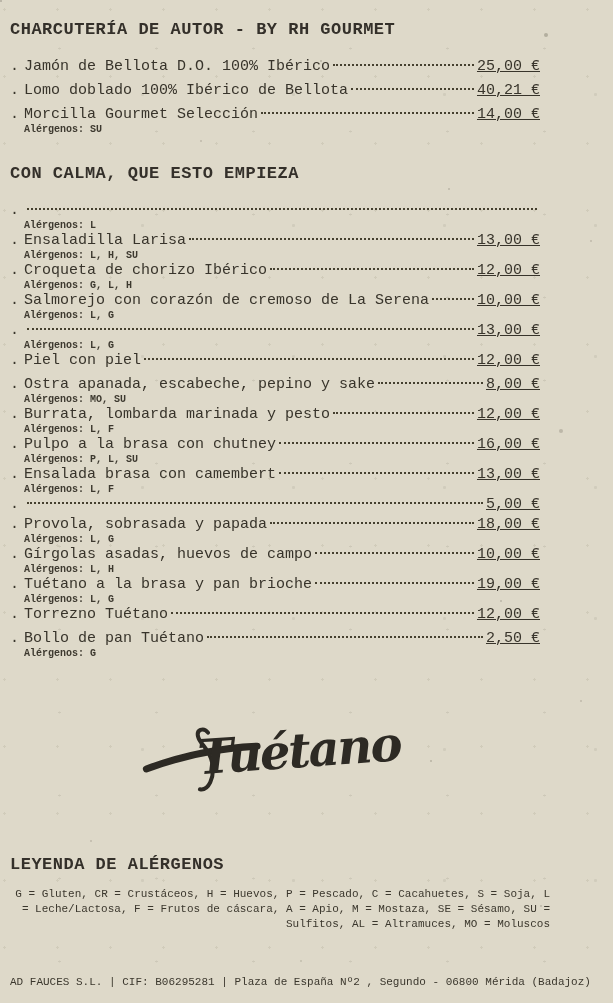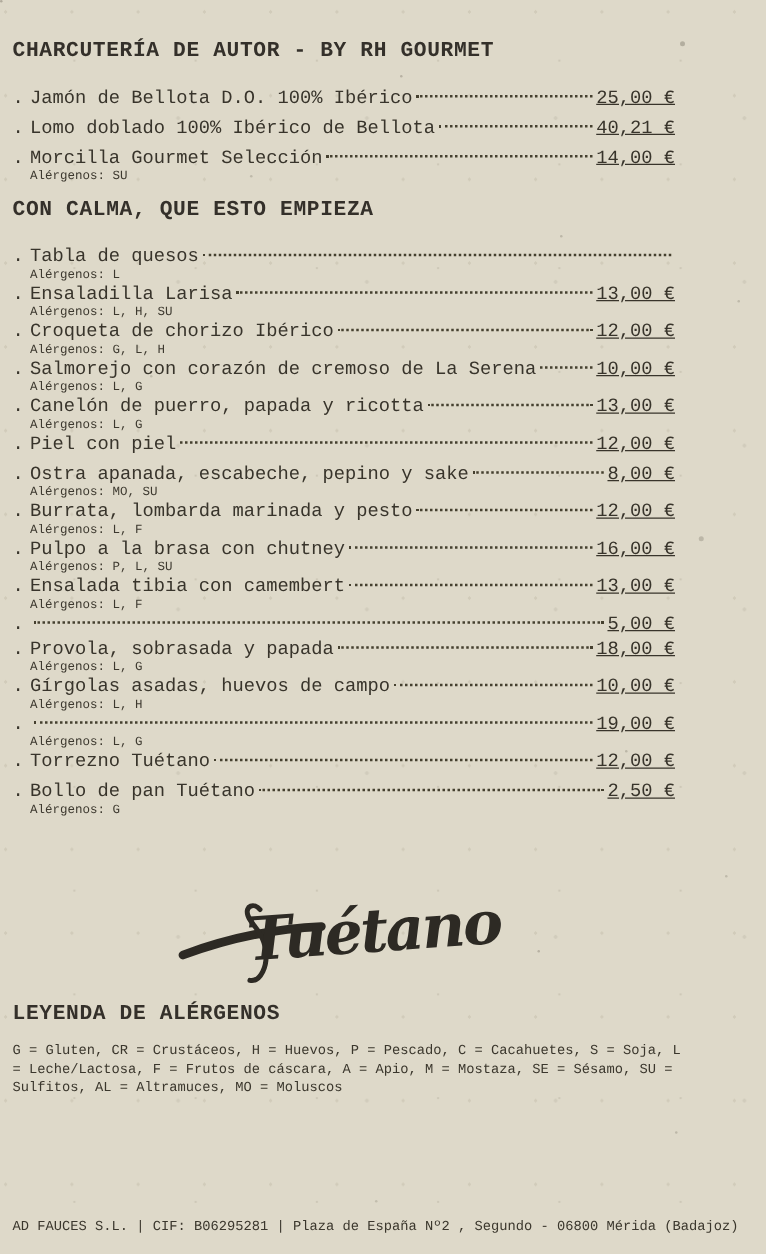--- a/index.html
+++ b/index.html
@@ -22,47 +22,47 @@
     background:rgba(70,64,52,.30);pointer-events:none;
     box-shadow: 320px 60px 0 rgba(70,64,52,.25), 545px 34px 0 1px rgba(70,64,52,.28),
       448px 188px 0 rgba(70,64,52,.22), 590px 240px 0 rgba(70,64,52,.2),
       120px 300px 0 rgba(70,64,52,.18), 560px 430px 0 1px rgba(70,64,52,.22),
       60px 520px 0 rgba(70,64,52,.2), 500px 600px 0 rgba(70,64,52,.22),
       430px 760px 0 rgba(70,64,52,.25), 580px 700px 0 rgba(70,64,52,.2),
       90px 840px 0 rgba(70,64,52,.2), 540px 905px 0 rgba(70,64,52,.22),
       300px 960px 0 rgba(70,64,52,.18), 200px 140px 0 rgba(70,64,52,.2);
   }
   .page{position:absolute;left:0;top:0;width:568px;height:1003px;box-sizing:border-box;
-        padding:32px 28px 0 10px;}
+        padding:20px 28px 0 10px;}
   h2.section-title{
     font-size:17px;font-weight:bold;letter-spacing:.5px;margin:0 0 17px 0;line-height:20px;
     color:#34302a;
   }
   .section{margin:0;}
-  .section + .section{margin-top:12px;}
+  .section + .section{margin-top:29px;}
   .items{margin:0;}
   .item{margin:0;}
   .item.no-allergens{margin-bottom:4px;}
   .line{display:flex;align-items:baseline;height:20px;font-size:15px;line-height:20px;white-space:nowrap;}
   .bullet{width:14px;flex:0 0 auto;}
   .name{flex:0 0 auto;}
   .dots{flex:1 1 auto;border-bottom:2px dotted #45402f;margin:0 3px;transform:translateY(-4px);min-width:10px;}
   .price{flex:0 0 auto;text-decoration:underline;}
-  .allergens{height:10px;font-size:10px;line-height:10px;padding-left:14px;color:#3d392f;}
+  .allergens{height:10px;font-size:10px;line-height:10px;padding-left:14px;color:#3d392f;font-weight:bold;}
   .logo-wrap{margin-top:52px;height:96px;display:flex;justify-content:center;align-items:center;}
   .logo{position:relative;transform:rotate(-4deg);width:270px;height:90px;}
   .logo svg{position:absolute;left:0;top:0;}
   .logo .logo-text{
     position:absolute;left:58px;top:10px;
     font-family:"DejaVu Serif", serif;font-style:italic;font-weight:bold;
     font-size:48px;color:#2d2a24;letter-spacing:-2px;
   }
-  .legend{}
+  .legend{margin-top:48px;}
   .legend h2{margin-bottom:12px;}
-  .legend-text{width:540px;font-size:11px;line-height:15px;color:#3b372d;}
+  .legend-text{width:540px;font-size:11px;line-height:15px;color:#3b372d;text-align:right;}
   .footer{position:absolute;left:10px;bottom:14px;font-size:11px;line-height:14px;color:#3b372d;white-space:nowrap;}
 </style>
 </head>
 <body>
 
 <div class="page">
 
   <div class="section">
     <h2 class="section-title">CHARCUTERÍA DE AUTOR - BY RH GOURMET</h2>
     <div class="items">
@@ -97,21 +97,20 @@
   </div>
 </div>
   </div>
 
   <div class="section">
     <h2 class="section-title">CON CALMA, QUE ESTO EMPIEZA</h2>
     <div class="items">
   <div class="item">
     <div class="line">
       <span class="bullet">.</span>
-      <span class="name">Tabla de quesos</span>
       <span class="dots"></span>
     </div>
     <div class="allergens">Alérgenos: L</div>
   </div>
 
   <div class="item">
     <div class="line">
       <span class="bullet">.</span>
       <span class="name">Ensaladilla Larisa</span>
       <span class="dots"></span>
@@ -136,21 +135,20 @@
       <span class="name">Salmorejo con corazón de cremoso de La Serena</span>
       <span class="dots"></span>
       <span class="price">10,00 €</span>
     </div>
     <div class="allergens">Alérgenos: L, G</div>
   </div>
 
   <div class="item">
     <div class="line">
       <span class="bullet">.</span>
-      <span class="name">Canelón de puerro, papada y ricotta</span>
       <span class="dots"></span>
       <span class="price">13,00 €</span>
     </div>
     <div class="allergens">Alérgenos: L, G</div>
   </div>
 
   <div class="item no-allergens">
     <div class="line">
       <span class="bullet">.</span>
       <span class="name">Piel con piel</span>
@@ -186,21 +184,21 @@
       <span class="name">Pulpo a la brasa con chutney</span>
       <span class="dots"></span>
       <span class="price">16,00 €</span>
     </div>
     <div class="allergens">Alérgenos: P, L, SU</div>
   </div>
 
   <div class="item">
     <div class="line">
       <span class="bullet">.</span>
-      <span class="name">Ensalada tibia con camembert</span>
+      <span class="name">Ensalada brasa con camembert</span>
       <span class="dots"></span>
       <span class="price">13,00 €</span>
     </div>
     <div class="allergens">Alérgenos: L, F</div>
   </div>
 
   <div class="item">
     <div class="line">
       <span class="bullet">.</span>
       <span class="dots"></span>
@@ -224,20 +222,21 @@
       <span class="name">Gírgolas asadas, huevos de campo</span>
       <span class="dots"></span>
       <span class="price">10,00 €</span>
     </div>
     <div class="allergens">Alérgenos: L, H</div>
   </div>
 
   <div class="item">
     <div class="line">
       <span class="bullet">.</span>
+      <span class="name">Tuétano a la brasa y pan brioche</span>
       <span class="dots"></span>
       <span class="price">19,00 €</span>
     </div>
     <div class="allergens">Alérgenos: L, G</div>
   </div>
 
   <div class="item no-allergens">
     <div class="line">
       <span class="bullet">.</span>
       <span class="name">Torrezno Tuétano</span>

